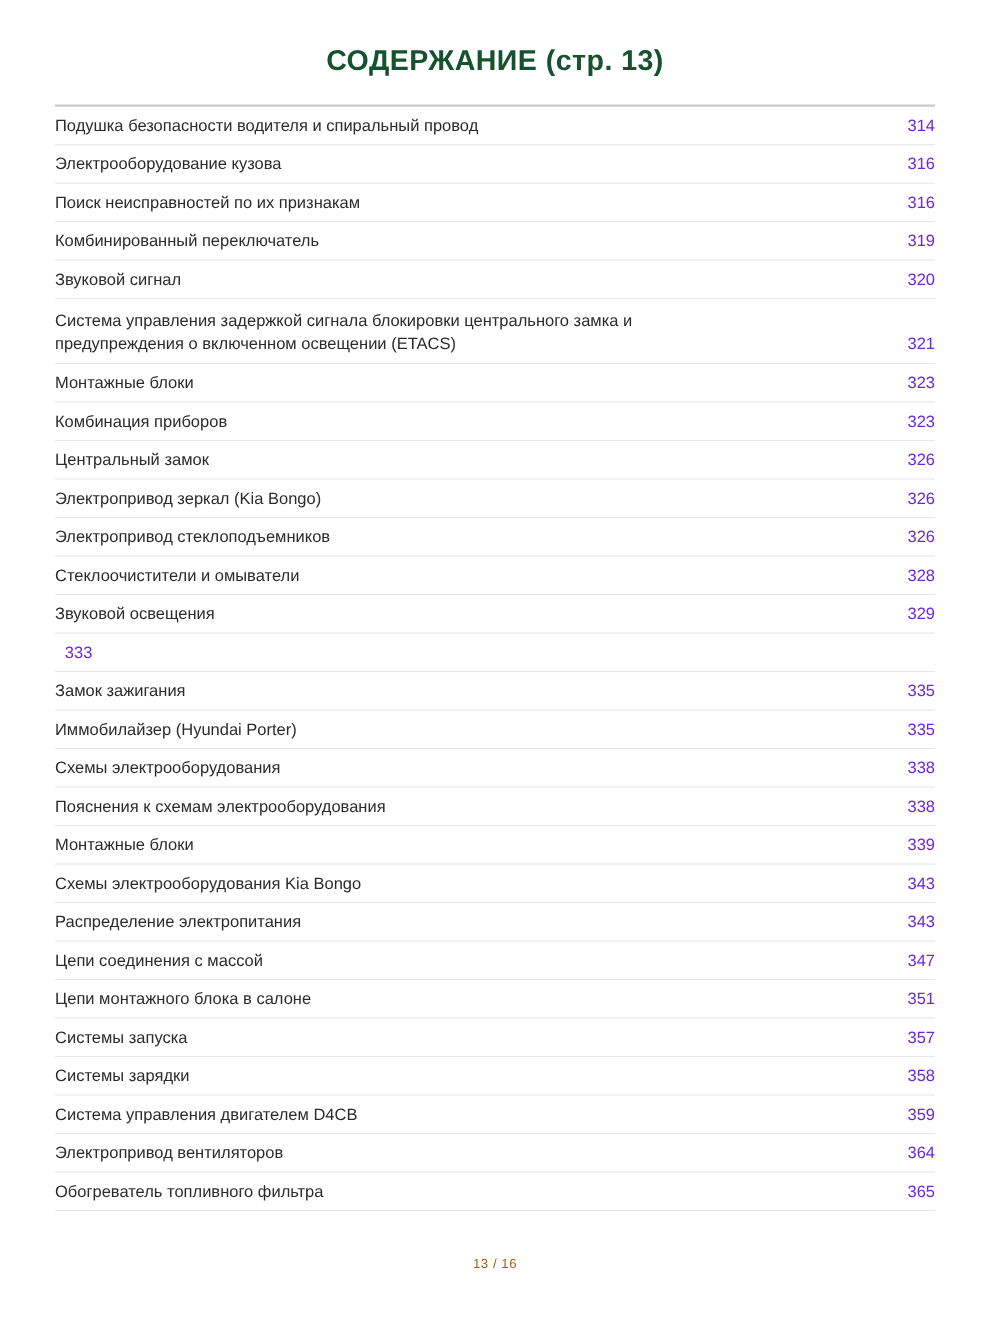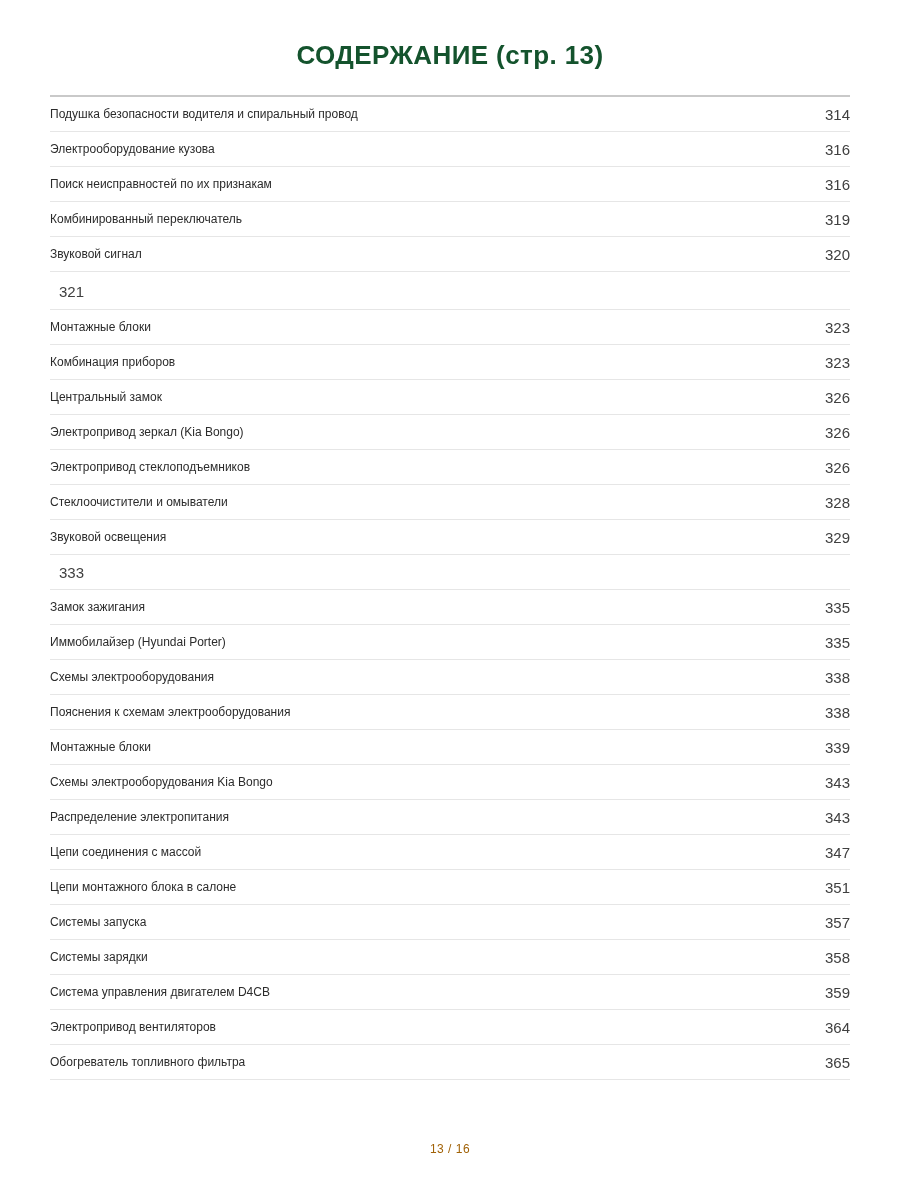--- a/index.html
+++ b/index.html
@@ -50,31 +50,31 @@
     border-bottom: 1px solid #e6e6e6;
     min-height: 34px;
     box-sizing: border-box;
     padding: 7px 0 6px 0;
   }
   .toc-row.two-line {
     padding-top: 9px;
     padding-bottom: 7px;
   }
   .toc-title {
-    font-size: 12px;
+    font-size: 15px;
     line-height: 21px;
     color: #2b2b2b;
     flex: 1 1 auto;
     padding-right: 24px;
     white-space: pre-line;
   }
   .toc-page {
     font-size: 15px;
     line-height: 21px;
-    color: #404040;
+    color: #6d28d9;
     flex: 0 0 auto;
     text-align: right;
     min-width: 34px;
   }
   .footer {
     position: absolute;
     left: 0;
     right: 0;
     bottom: 44px;
     text-align: center;
@@ -107,20 +107,22 @@
       </div>
       <div class="toc-row">
         <div class="toc-title">Комбинированный переключатель</div>
         <div class="toc-page">319</div>
       </div>
       <div class="toc-row">
         <div class="toc-title">Звуковой сигнал</div>
         <div class="toc-page">320</div>
       </div>
       <div class="toc-row two-line">
+        <div class="toc-title">Система управления задержкой сигнала блокировки центрального замка и
+предупреждения о включенном освещении (ETACS)</div>
         <div class="toc-page">321</div>
       </div>
       <div class="toc-row">
         <div class="toc-title">Монтажные блоки</div>
         <div class="toc-page">323</div>
       </div>
       <div class="toc-row">
         <div class="toc-title">Комбинация приборов</div>
         <div class="toc-page">323</div>
       </div>

